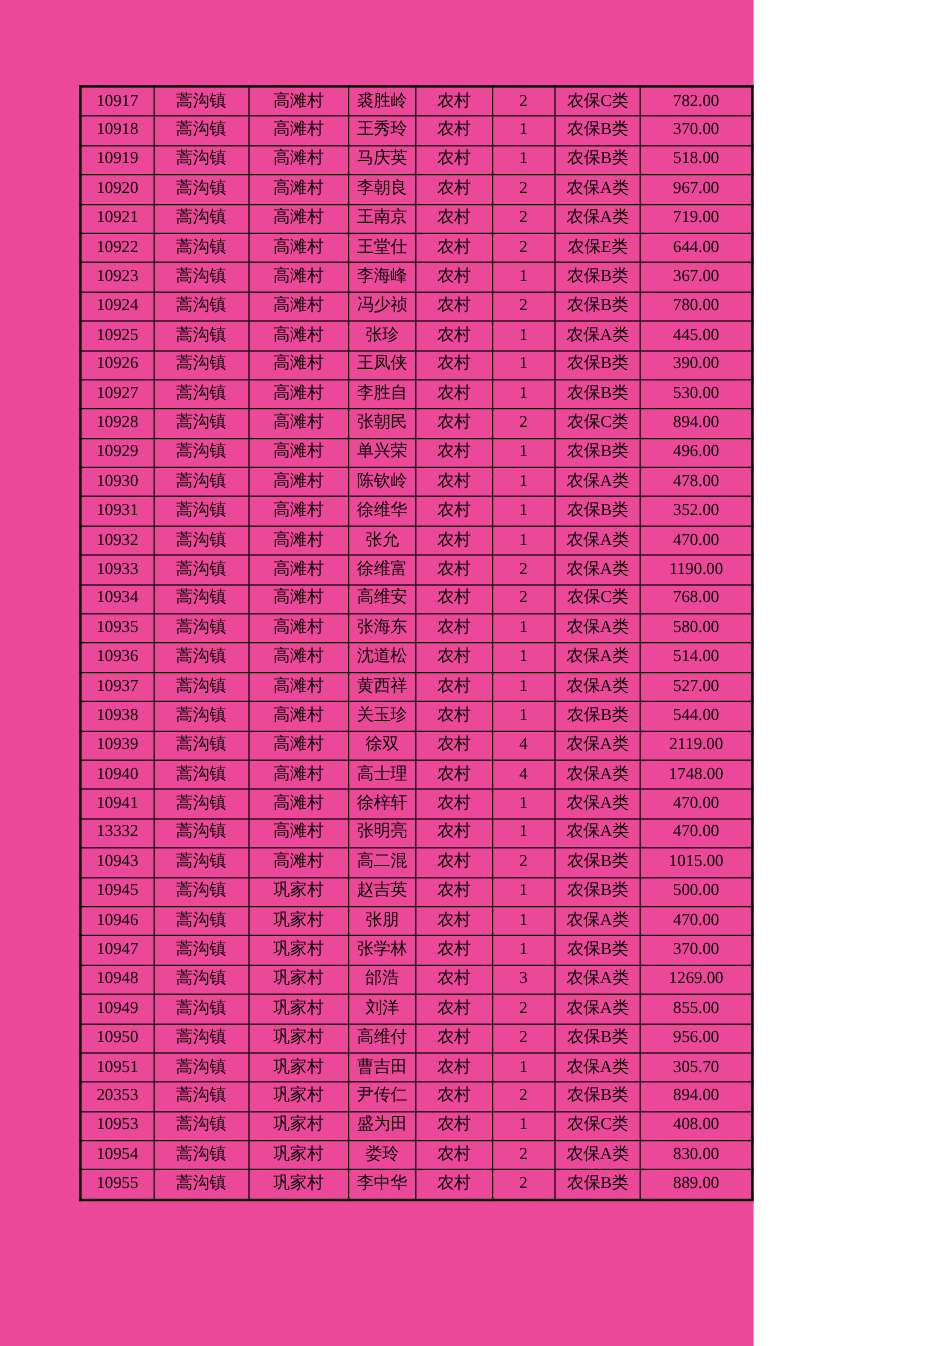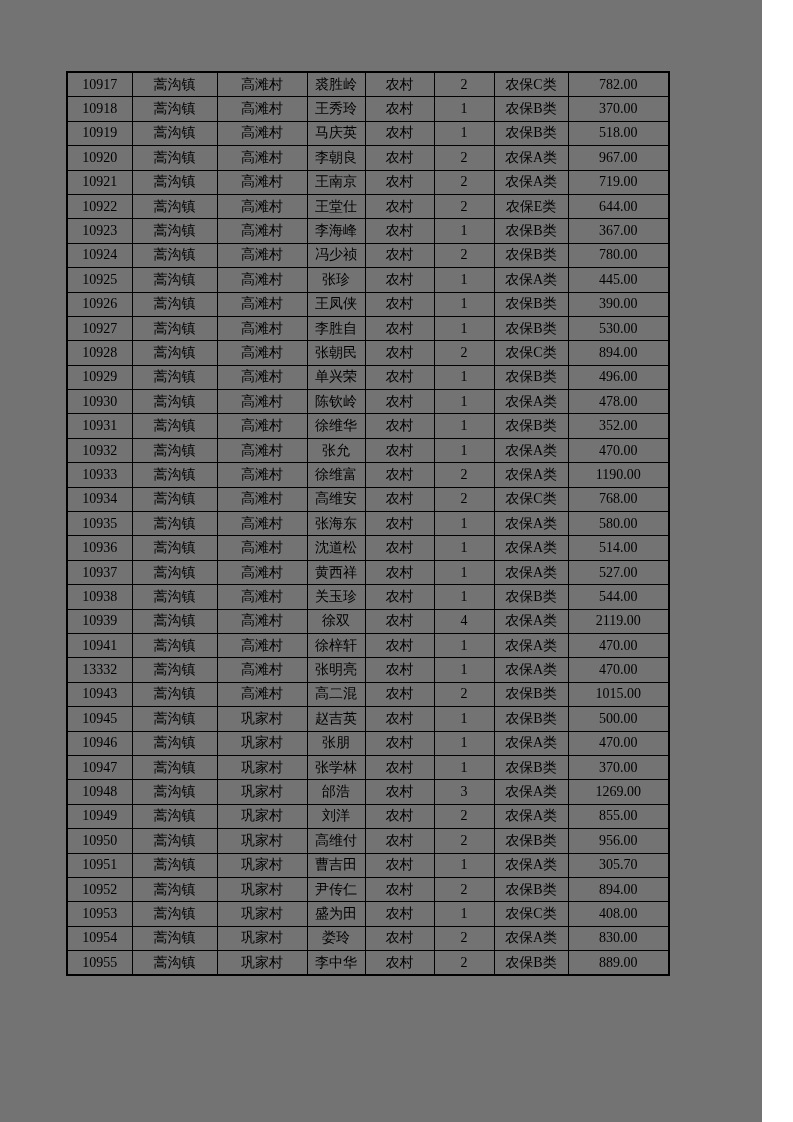--- a/index.html
+++ b/index.html
@@ -10,22 +10,22 @@
   body {
     width: 793px;
     height: 1122px;
     position: relative;
     font-family: "Liberation Serif", "DejaVu Serif", serif;
     color: #000000;
   }
   .page {
     position: absolute;
     left: 0; top: 0;
-    width: 762px; height: 1122px;
-    background: #737373;
+    width: 628px; height: 1122px;
+    background: #ec4899;
   }
   table.benefits {
     position: absolute;
     left: 66px;
     top: 71px;
     border-collapse: collapse;
     table-layout: fixed;
     font-size: 14px;
     line-height: 1;
   }
@@ -290,20 +290,30 @@
           <td>10939</td>
           <td>蒿沟镇</td>
           <td>高滩村</td>
           <td>徐双</td>
           <td>农村</td>
           <td>4</td>
           <td>农保A类</td>
           <td>2119.00</td>
         </tr>
         <tr>
+          <td>10940</td>
+          <td>蒿沟镇</td>
+          <td>高滩村</td>
+          <td>高士理</td>
+          <td>农村</td>
+          <td>4</td>
+          <td>农保A类</td>
+          <td>1748.00</td>
+        </tr>
+        <tr>
           <td>10941</td>
           <td>蒿沟镇</td>
           <td>高滩村</td>
           <td>徐梓轩</td>
           <td>农村</td>
           <td>1</td>
           <td>农保A类</td>
           <td>470.00</td>
         </tr>
         <tr>
@@ -390,21 +400,21 @@
           <td>10951</td>
           <td>蒿沟镇</td>
           <td>巩家村</td>
           <td>曹吉田</td>
           <td>农村</td>
           <td>1</td>
           <td>农保A类</td>
           <td>305.70</td>
         </tr>
         <tr>
-          <td>10952</td>
+          <td>20353</td>
           <td>蒿沟镇</td>
           <td>巩家村</td>
           <td>尹传仁</td>
           <td>农村</td>
           <td>2</td>
           <td>农保B类</td>
           <td>894.00</td>
         </tr>
         <tr>
           <td>10953</td>

